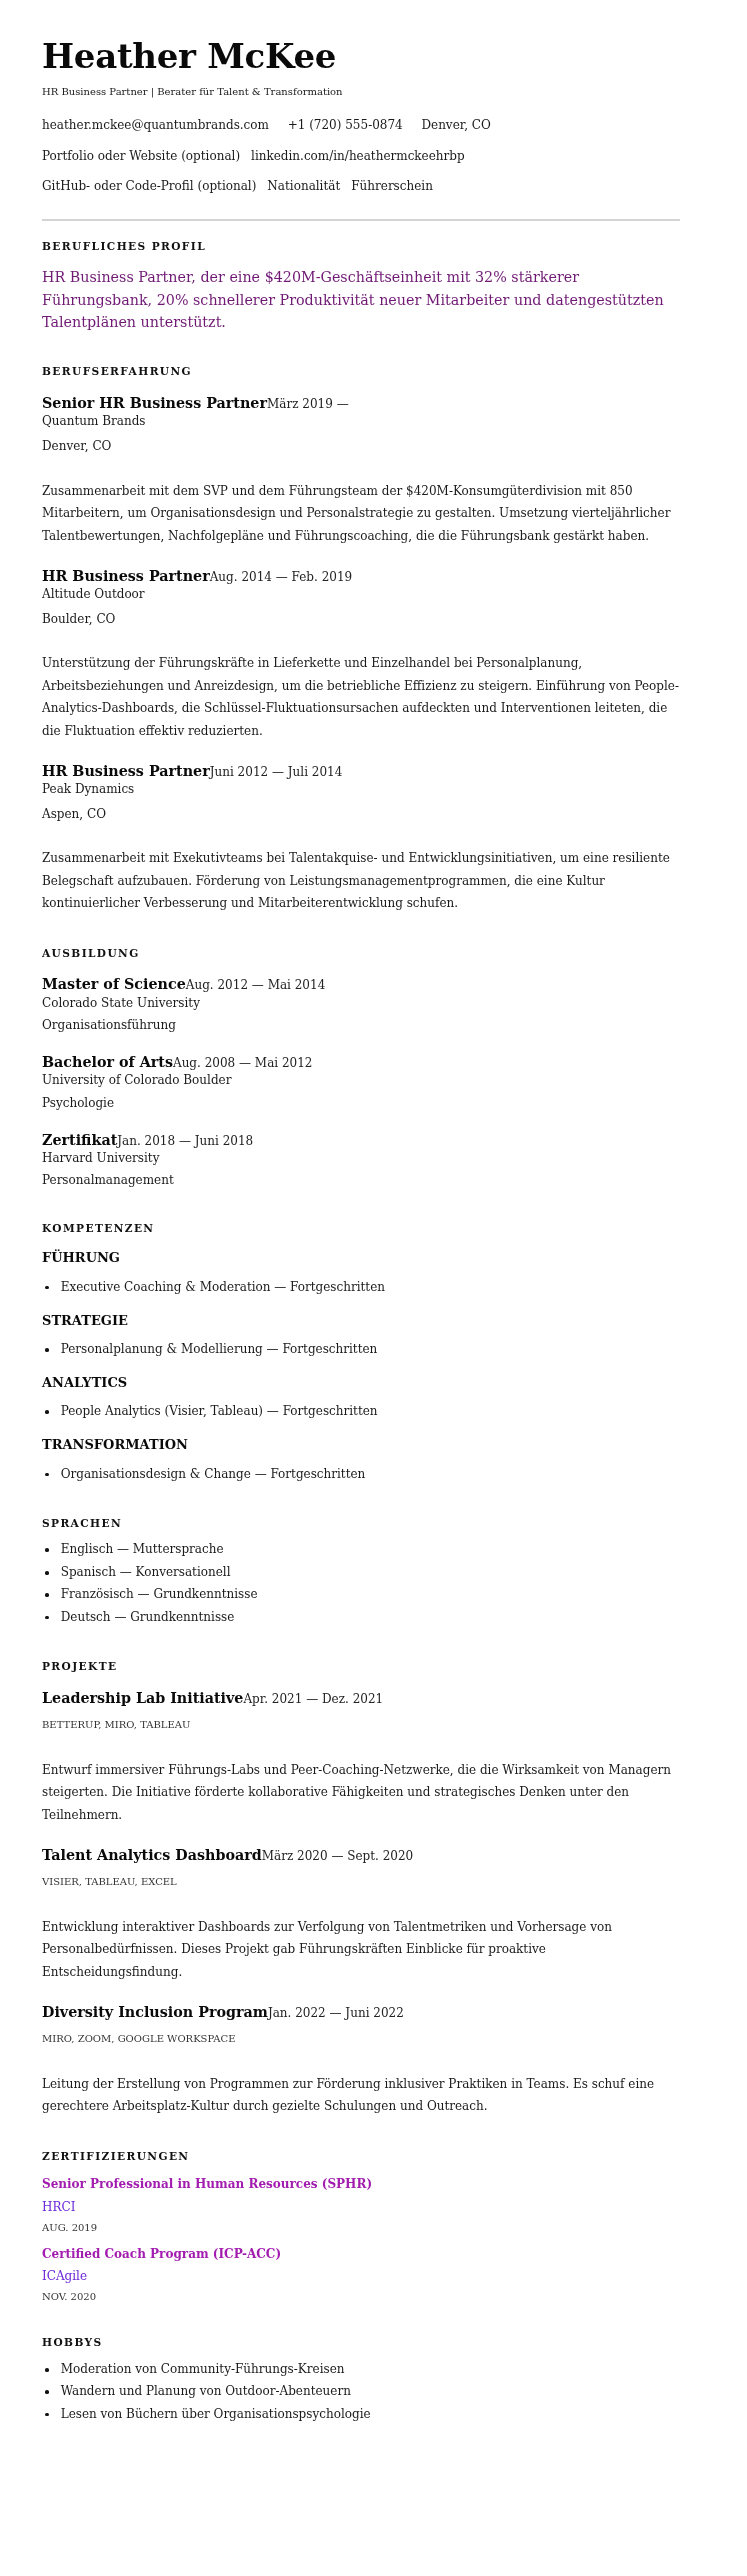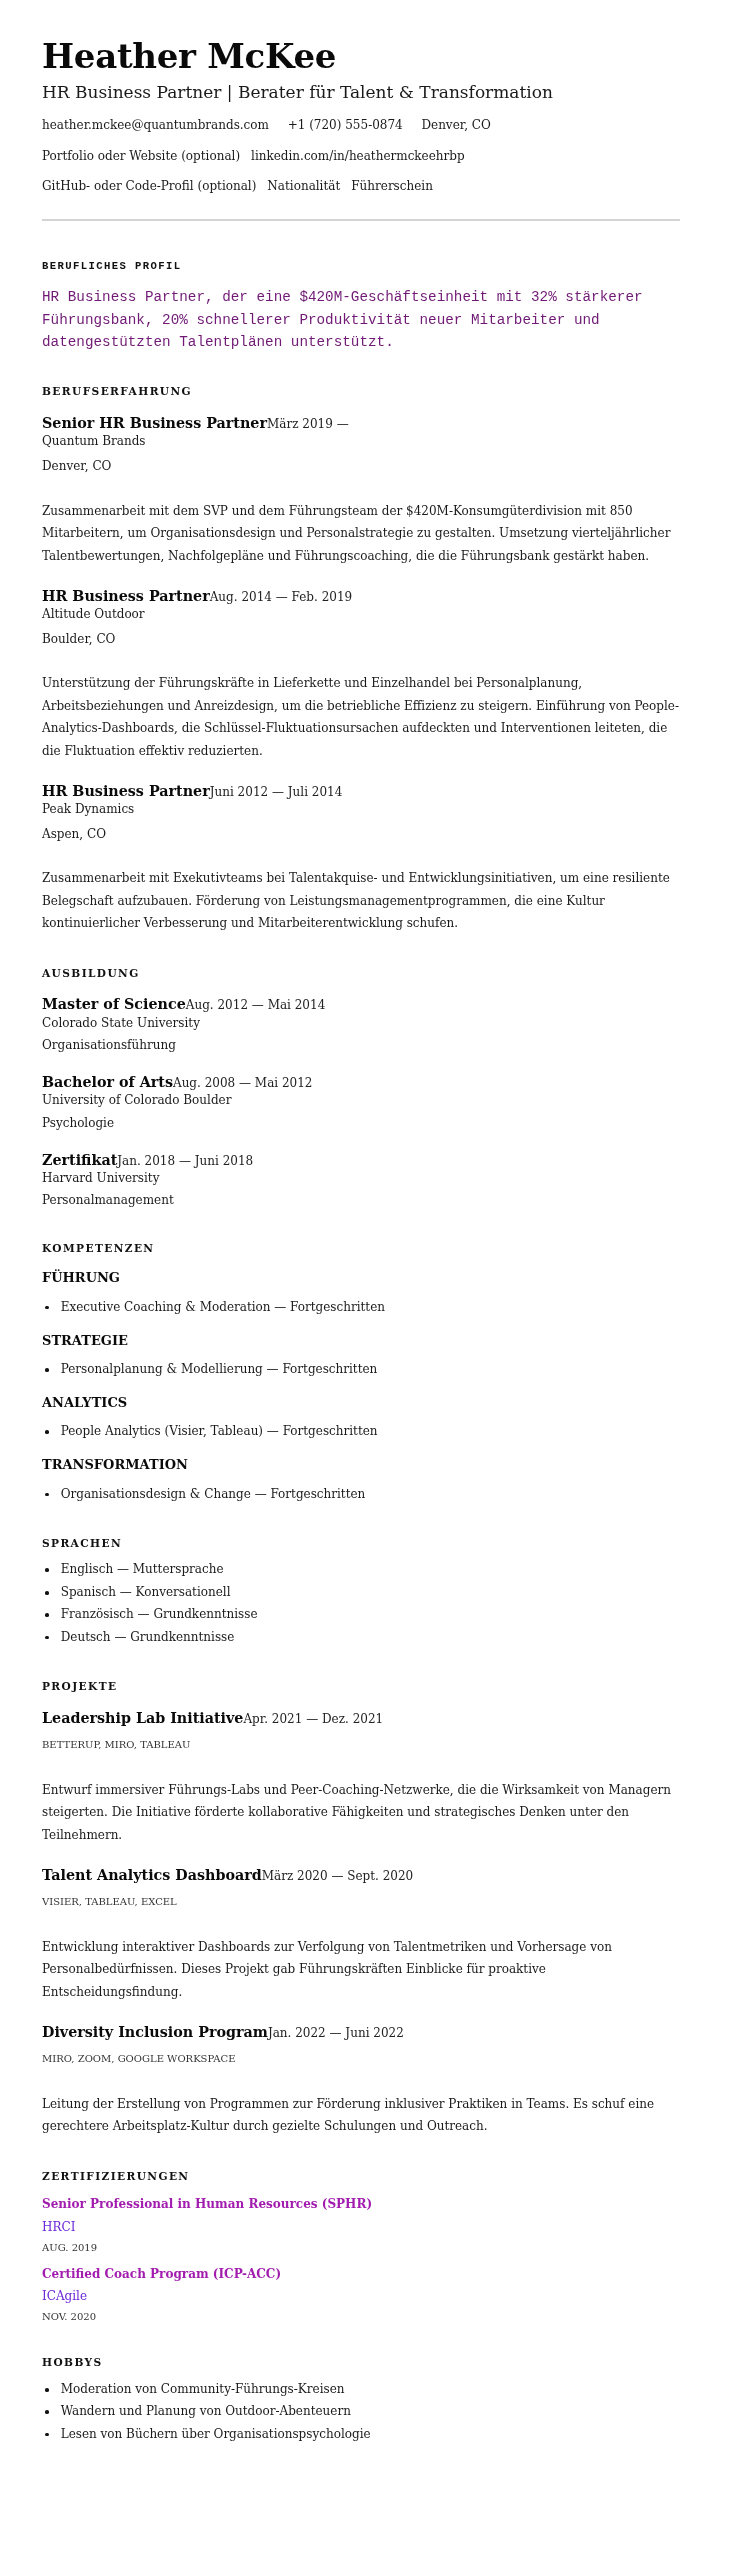--- a/index.html
+++ b/index.html
@@ -15,21 +15,21 @@
       width: 722px;
     }
     .name {
       font-size: 34px;
       font-weight: bold;
       line-height: 40px;
       color: #0a0a0a;
       letter-spacing: -0.3px;
     }
     .headline {
-      font-size: 17px;
+      font-size: 10px;
       line-height: 20px;
       margin-top: 6.2px;
       color: #1a1a1a;
     }
     .contact-row {
       display: flex;
       gap: 18.7px;
       font-size: 12px;
       line-height: 17.4px;
       color: #1a1a1a;
@@ -44,21 +44,21 @@
     }
     .section-title {
       font-size: 10.6px;
       font-weight: bold;
       letter-spacing: 1.4px;
       text-transform: uppercase;
       line-height: 15px;
       color: #111;
     }
     .section { margin-top: 31px; }
-    .section.first { margin-top: 38px; font-family: Liberation Mono, monospace; }
+    .section.first { margin-top: 18px; }
     .summary {
       font-size: 14.3px;
       line-height: 22.4px;
       margin-top: 12.5px;
       color: #701a75;
       max-width: 662px;
     }
     .entry-head {
       display: flex;
       justify-content: flex-start;

